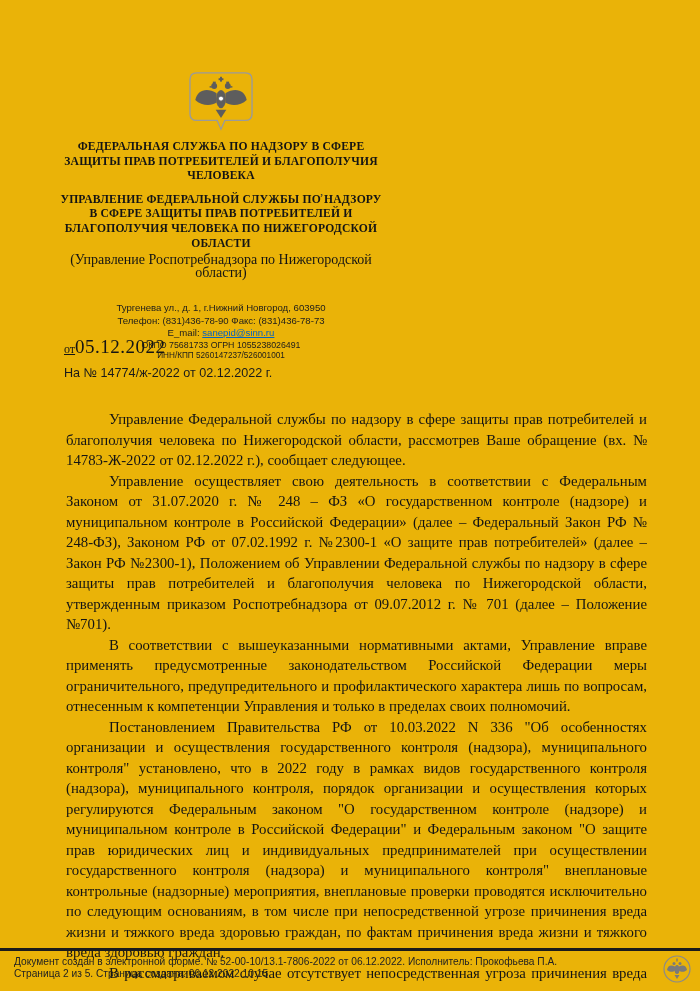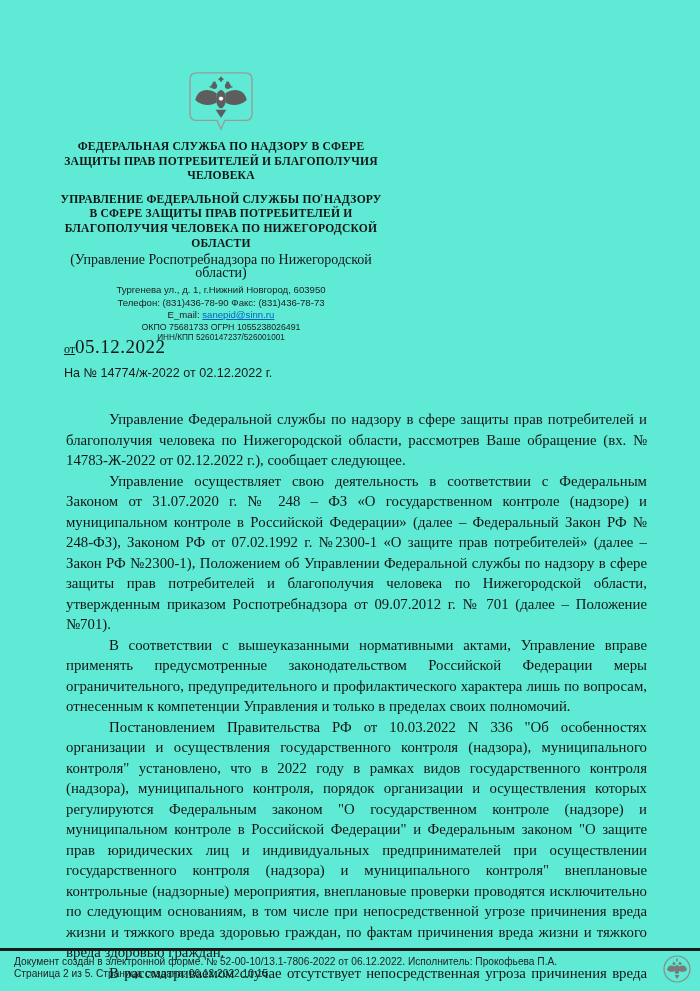--- a/index.html
+++ b/index.html
@@ -1,21 +1,21 @@
 <!DOCTYPE html>
 <html><head>
 <meta charset="utf-8">
 <style>
   * { margin: 0; padding: 0; box-sizing: border-box; }
   html, body { background: #e8e8e8; }
   .sheet {
     position: relative;
     width: 700px;
     height: 991px;
-    background: #5eead4;
+    background: #eab308;
     font-family: "Liberation Serif", "DejaVu Serif", serif;
     color: #141414;
     overflow: hidden;
     margin: 0 auto;
   }
 
   
   .letterhead {
     position: absolute;
     left: 56px;
@@ -36,21 +36,21 @@
     font-size: 11.6px;
     line-height: 14.6px;
     letter-spacing: 0.2px;
   }
   .agency-short {
     margin-top: 2px;
     font-size: 14px;
     line-height: 13px;
   }
   .contact {
-    margin-top: 5px;
+    margin-top: 23px;
     font-family: "Liberation Sans", "DejaVu Sans", sans-serif;
     font-size: 9.6px;
     line-height: 12.6px;
     color: #1c1c1c;
   }
   .contact .small-ids { font-size: 8.8px; line-height: 10.6px; }
   .contact .smaller-ids { font-size: 8.2px; line-height: 10.2px; }
   .email-link { color: #0563c1; text-decoration: underline; }
   .stray-mark {
     position: absolute;

